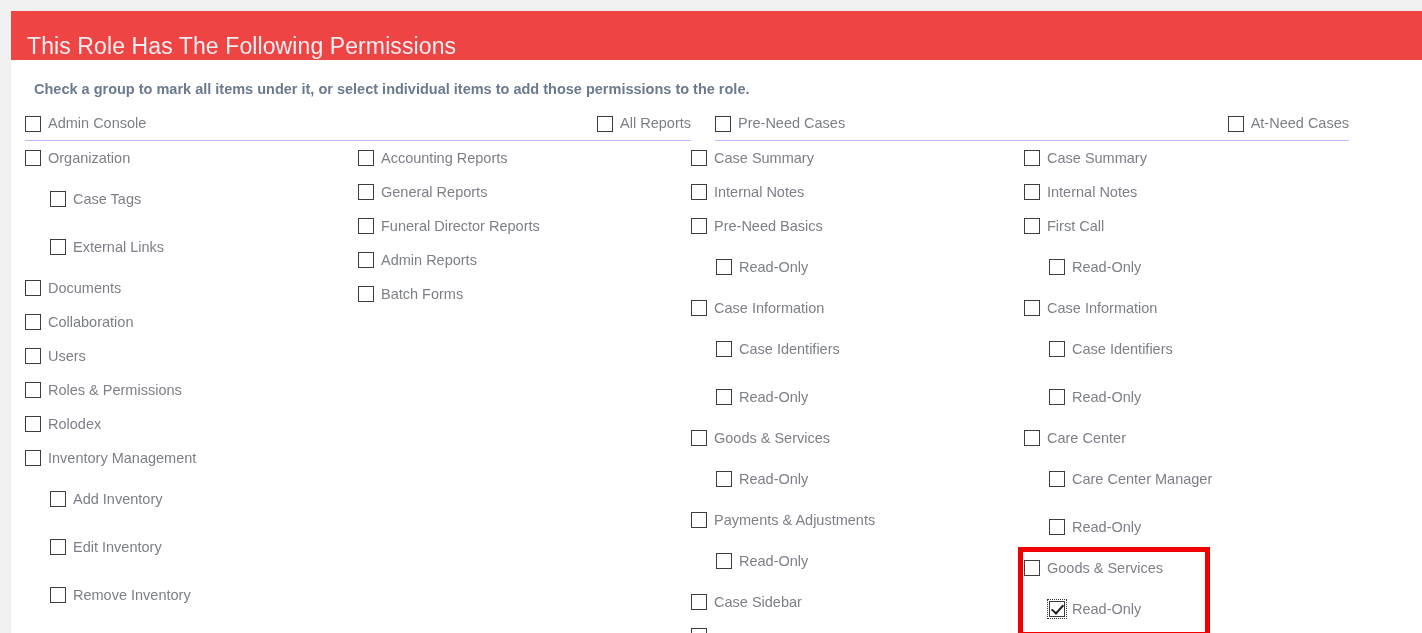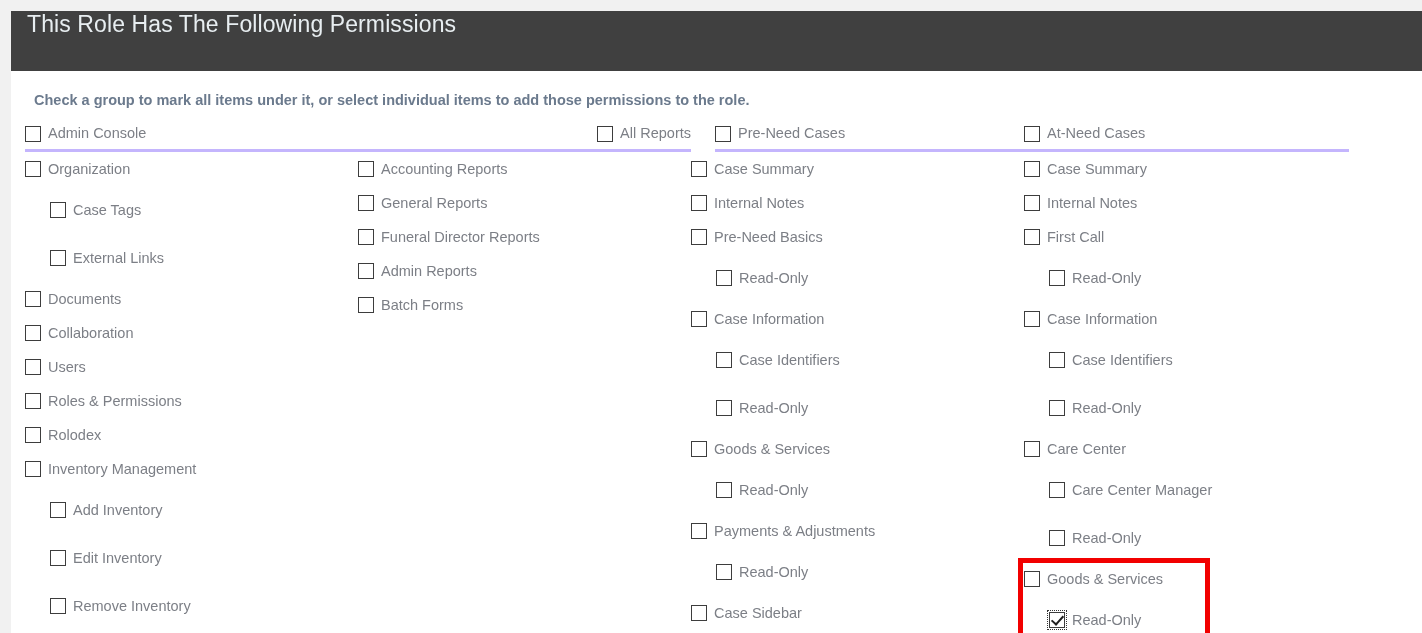--- a/index.html
+++ b/index.html
@@ -18,24 +18,24 @@
     left: 11px;
     top: 11px;
     width: 1411px;
     height: 622px;
     background: #ffffff;
     overflow: hidden;
   }
 
   
   .panel-header {
-    height: 60px;
-    background: #404040;
+    height: 49px;
+    background: #ef4444;
     display: flex;
-    align-items: flex-start;
+    align-items: flex-end;
     padding-left: 16px;
     box-sizing: border-box;
   }
   .panel-header .title {
     color: #e8eef1;
     font-size: 23px;
     font-weight: 400;
     letter-spacing: .1px;
     white-space: nowrap;
   }
@@ -77,25 +77,25 @@
   .perm-col.c3 { left: 1013px; }
 
   .perm-row {
     position: relative;
     display: flex;
     align-items: center;
     height: 34px;
     box-sizing: border-box;
   }
   .perm-row.child { height: 48px; padding-left: 25px; }
-  .perm-row.divider-after { border-bottom: 3px solid #c4b5fd; }
+  .perm-row.divider-after { border-bottom: 1px solid #c4b5fd; }
   .perm-col.c0 .perm-row.divider-after { width: 333px; }
   .perm-col.c1 .perm-row.divider-after { width: 333px; justify-content: flex-end; }
   .perm-col.c2 .perm-row.divider-after { width: 333px; margin-left: 24px; }
-  .perm-col.c3 .perm-row.divider-after { width: 325px; }
+  .perm-col.c3 .perm-row.divider-after { width: 325px; justify-content: flex-end; }
 
   .cb {
     width: 16px;
     height: 16px;
     min-width: 16px;
     border: 1px solid #3d3d3d;
     background: #ffffff;
     box-sizing: border-box;
     position: relative;
     display: inline-block;

